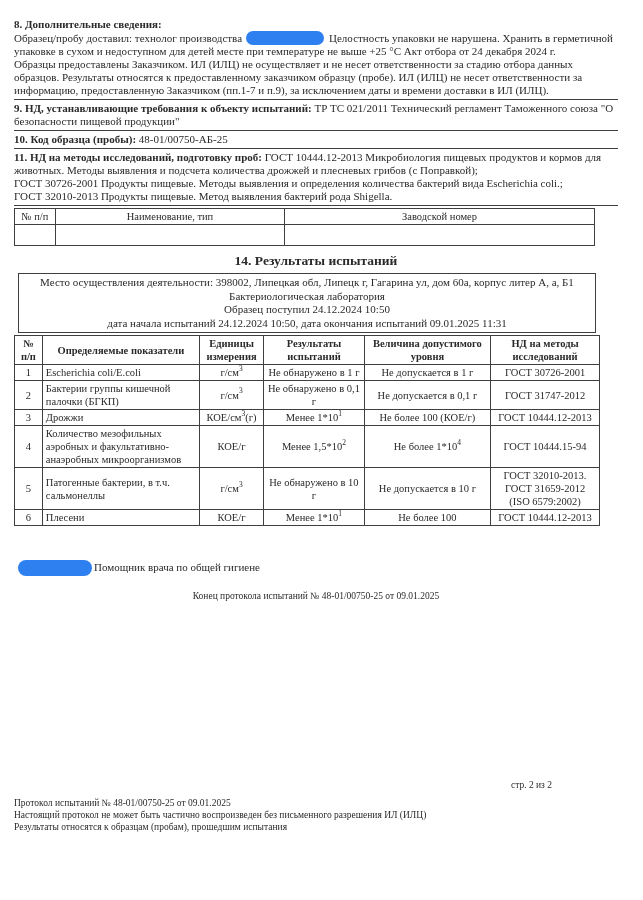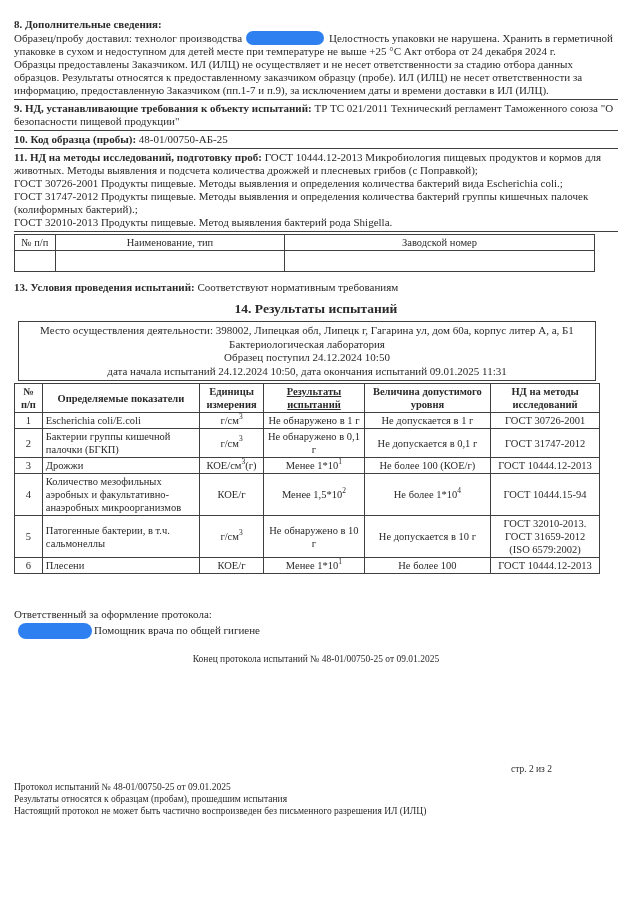--- a/index.html
+++ b/index.html
@@ -47,28 +47,28 @@
   }
   
   .res-table{width:586px;font-size:10.5px;}
   .res-table th,.res-table td{border:1px solid #3f3f3f;padding:1px 3px;vertical-align:middle;}
   .res-table th{font-weight:bold;text-align:center;}
   .res-table td{text-align:center;}
   .res-table td.ind{text-align:left;}
   .rc-num{width:22px;}
   .rc-ind{width:158px;}
   .rc-unit{width:58px;}
-  .rc-res{width:98px;text-decoration:underline;}
+  .rc-res{width:98px;}
   .rc-lim{width:126px;}
   .rc-nd{width:106px;}
   .sign-block{margin-top:34px;}
   .sign-row{margin-top:2px;}
   .end-line{text-align:center;font-size:9.5px;margin-top:14px;}
   .footer{
-    position:absolute;left:14px;right:25px;bottom:30px;
+    position:absolute;left:14px;right:25px;bottom:14px;
     font-size:9.5px;line-height:12px;
   }
   .footer .page-num{text-align:right;padding-right:66px;margin-bottom:6px;}
   .footer .f-center{text-align:left;}
 </style>
 </head>
 <body>
 
 <div class="page">
 
@@ -95,45 +95,40 @@
   </div>
 
   <div class="hr"></div>
 
   <div class="para">
     <div>
       <span class="b">11. НД на методы исследований, подготовку проб:</span>
       <span>ГОСТ 10444.12-2013 Микробиология пищевых продуктов и кормов для животных. Методы выявления и подсчета количества дрожжей и плесневых грибов (с Поправкой);</span>
     </div>
     <div>ГОСТ 30726-2001 Продукты пищевые. Методы выявления и определения количества бактерий вида Escherichia coli.;</div>
-    <div>ГОСТ 31747-2012 Продукты пищевые. Методы выявления и определения количества бактерий группы кишечных палочек (колиформных бактерий).;</div>
     <div>ГОСТ 32010-2013 Продукты пищевые. Метод выявления бактерий рода Shigella.</div>
   </div>
 
   <div class="hr"></div>
 
   <table class="eq-table">
     <tbody>
         <tr>
       <th class="c-num">№ п/п</th>
       <th class="c-name">Наименование, тип</th>
       <th>Заводской номер</th>
     </tr>
     <tr class="empty-row">
       <td></td>
       <td></td>
       <td></td>
     </tr>
   </tbody>
     </table>
 
-  <div class="para sec13">
-    <span class="b">13. Условия проведения испытаний:</span>
-    <span>Соответствуют нормативным требованиям</span>
-  </div>
 
   <div class="h14">14. Результаты испытаний</div>
 
   <div class="info-box">
     <div>Место осуществления деятельности: 398002, Липецкая обл, Липецк г, Гагарина ул, дом 60а, корпус литер А, а, Б1</div>
     <div>Бактериологическая лаборатория</div>
     <div>Образец поступил 24.12.2024 10:50</div>
     <div>дата начала испытаний 24.12.2024 10:50, дата окончания испытаний 09.01.2025 11:31</div>
   </div>
 
@@ -192,27 +187,26 @@
       <td class="ind">Плесени</td>
       <td><span>КОЕ/г</span><sup></sup><span></span></td>
       <td><span>Менее 1*10</span><sup>1</sup></td>
       <td><span>Не более 100</span><sup></sup></td>
       <td>ГОСТ 10444.12-2013</td>
     </tr>
   </tbody>
     </table>
 
   <div class="sign-block">
-    <div>Ответственный за оформление протокола:</div>
     <div class="sign-row">
       <span class="redact redact-2" style="background: rgb(46, 128, 240);"></span><span>Помощник врача по общей гигиене</span>
     </div>
     <div class="end-line">Конец протокола испытаний № 48-01/00750-25 от 09.01.2025</div>
   </div>
 
   <div class="footer">
     <div class="page-num">стр. 2 из 2</div>
     <div class="f-center">Протокол испытаний № 48-01/00750-25 от 09.01.2025</div>
+    <div class="f-center">Настоящий протокол не может быть частично воспроизведен без письменного разрешения ИЛ (ИЛЦ)</div>
     <div class="f-center">Результаты относятся к образцам (пробам), прошедшим испытания</div>
-    <div class="f-center">Настоящий протокол не может быть частично воспроизведен без письменного разрешения ИЛ (ИЛЦ)</div>
   </div>
 
 </div>
 
 </body></html>

